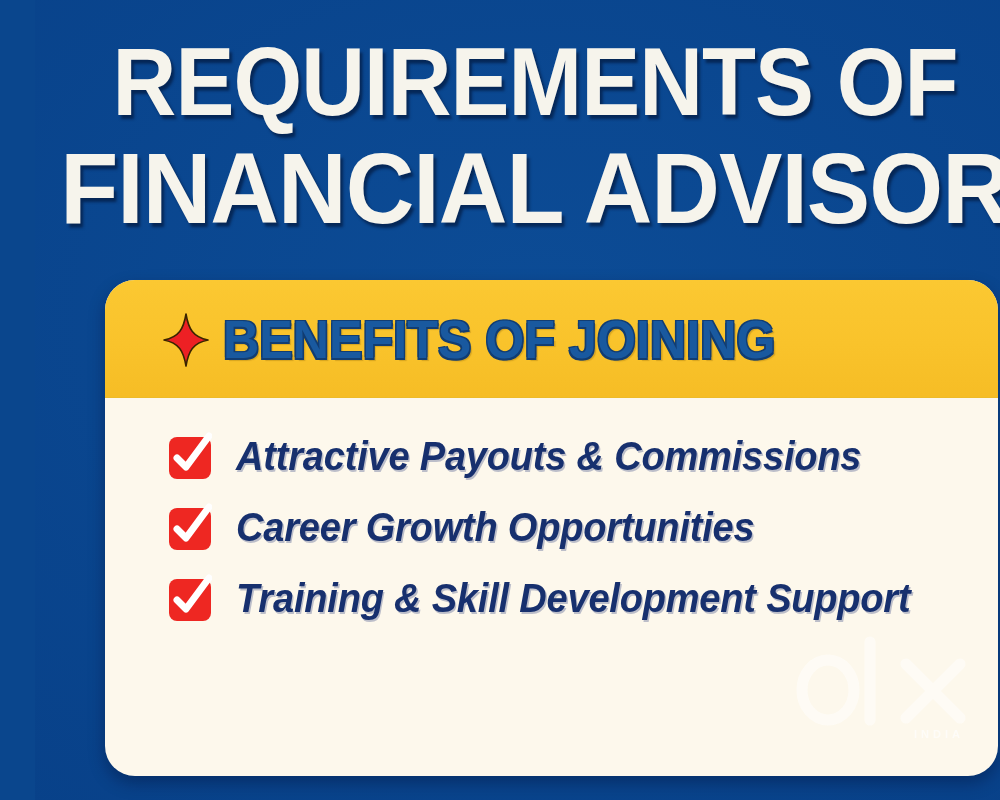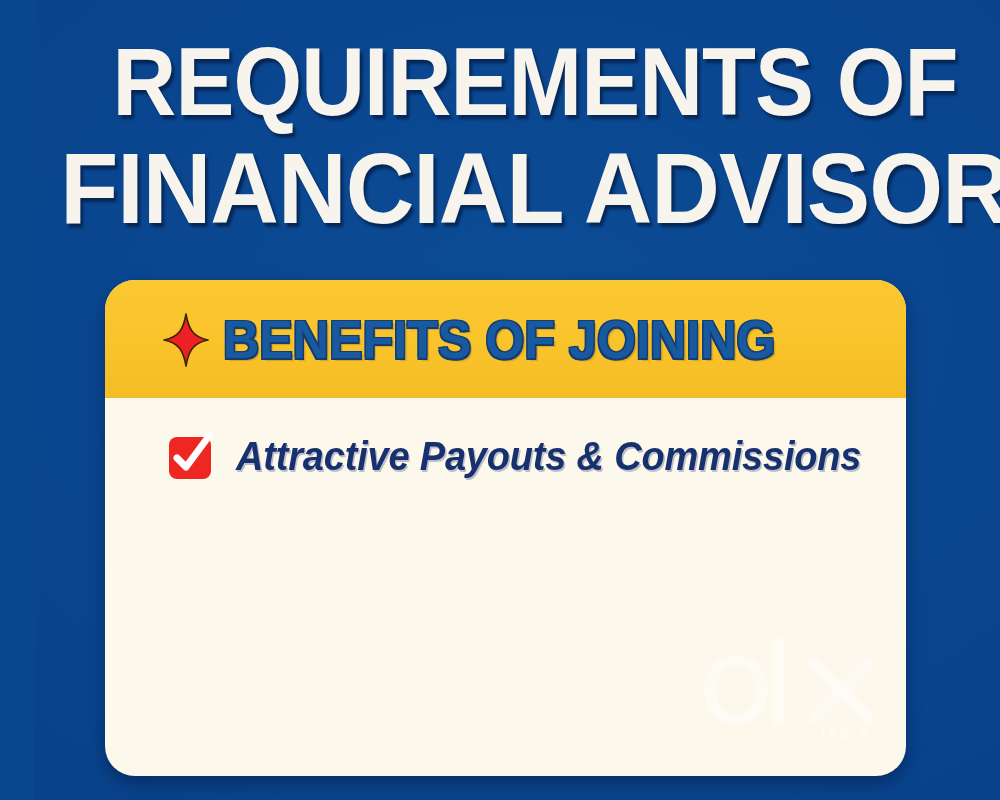--- a/index.html
+++ b/index.html
@@ -55,21 +55,21 @@
     font-size: 100px;
     line-height: 100px;
     transform: scaleX(0.95);
   }
 
   
   #benefits-card {
     position: absolute;
     left: 70px;
     top: 280px;
-    width: 801px;
+    width: 893px;
     height: 496px;
     border-radius: 30px;
     background: #fdf8ec;
     box-shadow: 0 7px 16px rgba(0, 10, 40, 0.35);
     overflow: hidden;
   }
 
   
   #benefits-banner {
     position: relative;
@@ -189,21 +189,35 @@
       <li class="benefit-item">
         <svg class="checkbox-icon" viewBox="0 0 44 48">
           <rect x="1" y="5" width="42" height="42" rx="8" ry="8" fill="#ee2722"></rect>
           <path d="M9 26 L18 35 L41 4" fill="none" stroke="#ffffff" stroke-width="7" stroke-linecap="round" stroke-linejoin="round"></path>
         </svg>
         <span class="benefit-label">Attractive Payouts &amp; Commissions</span>
       </li>
 
 
 
-
+      <li class="benefit-item">
+        <svg class="checkbox-icon" viewBox="0 0 44 48">
+          <rect x="1" y="5" width="42" height="42" rx="8" ry="8" fill="#ee2722"></rect>
+          <path d="M9 26 L18 35 L41 4" fill="none" stroke="#ffffff" stroke-width="7" stroke-linecap="round" stroke-linejoin="round"></path>
+        </svg>
+        <span class="benefit-label">Career Growth Opportunities</span>
+      </li>
+
+      <li class="benefit-item">
+        <svg class="checkbox-icon" viewBox="0 0 44 48">
+          <rect x="1" y="5" width="42" height="42" rx="8" ry="8" fill="#ee2722"></rect>
+          <path d="M9 26 L18 35 L41 4" fill="none" stroke="#ffffff" stroke-width="7" stroke-linecap="round" stroke-linejoin="round"></path>
+        </svg>
+        <span class="benefit-label">Training &amp; Skill Development Support</span>
+      </li>
 
     </ul>
 
     <svg id="olx-watermark" viewBox="0 0 190 120">
       <g fill="none" stroke="#ffffff" stroke-width="11" stroke-linecap="round" stroke-linejoin="round">
         <ellipse cx="38" cy="62" rx="26" ry="30"></ellipse>
         <line x1="80" y1="14" x2="80" y2="92"></line>
         <line x1="116" y1="36" x2="170" y2="90"></line>
         <line x1="170" y1="36" x2="116" y2="90"></line>
       </g>

